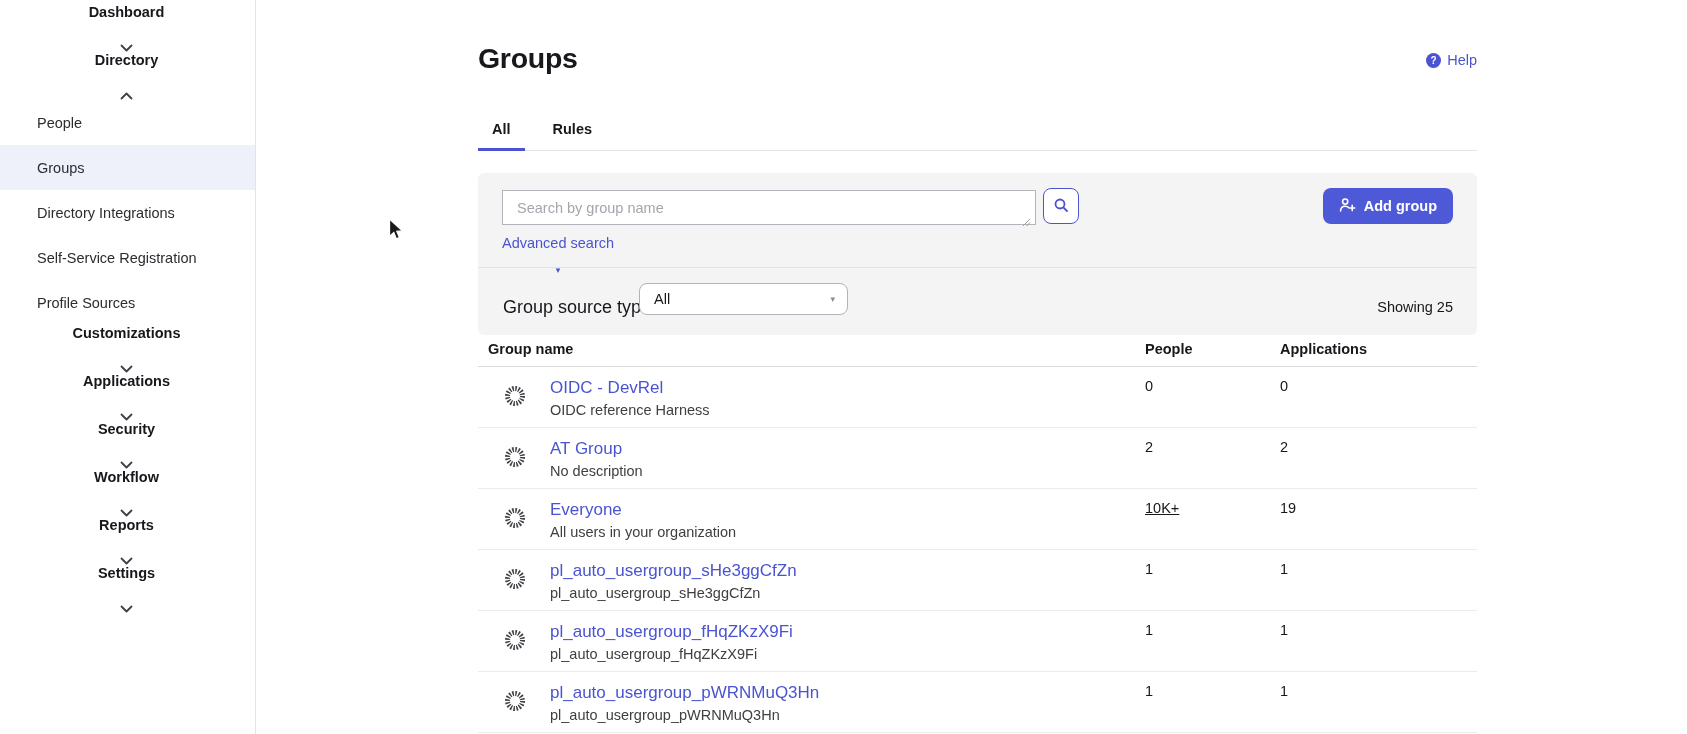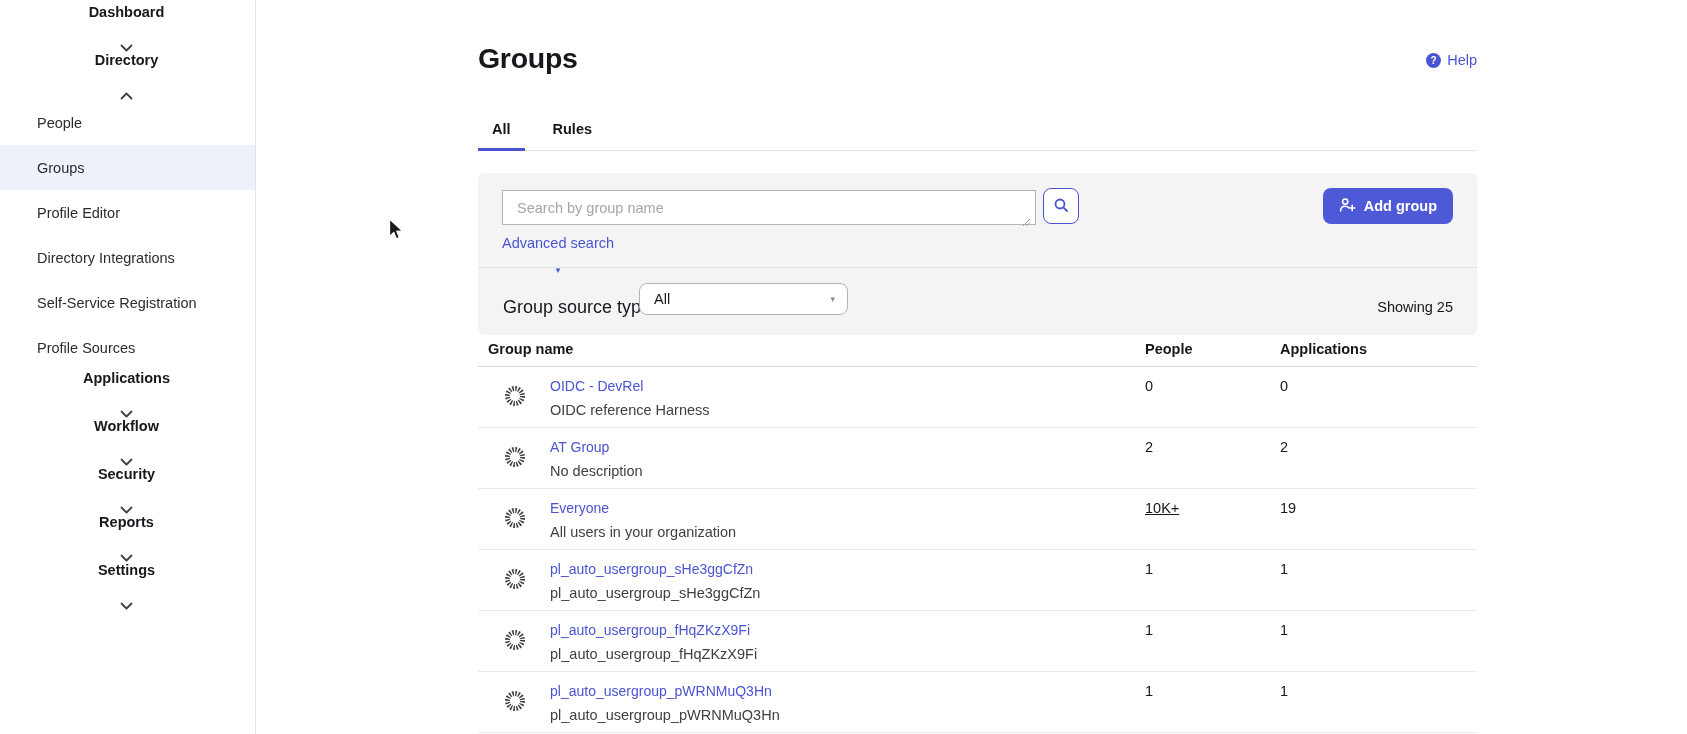--- a/index.html
+++ b/index.html
@@ -67,21 +67,21 @@
 
   
   .thead { position:absolute; left:0; top:335px; width:999px; height:32px;
     border-bottom:1px solid #d8d8dd; font-size:14.5px; font-weight:600; color:#17171c; }
   .th { position:absolute; top:6px; }
   .th.c-name { left:10px; } .th.c-people { left:667px; } .th.c-apps { left:802px; }
 
   .tbody { position:absolute; left:0; top:367px; width:999px; }
   .trow { position:relative; width:999px; height:61px; border-bottom:1px solid #ebebee; }
   .g-icon { position:absolute; left:26px; top:18px; }
-  .g-name { position:absolute; left:72px; top:11px; font-size:14px; color:#4a54d1;
+  .g-name { position:absolute; left:72px; top:11px; font-size:17px; color:#4a54d1;
     text-decoration:none; cursor:pointer; }
   .g-desc { position:absolute; left:72px; top:35px; font-size:14.5px; color:#404040; }
   .g-people, .g-apps { position:absolute; top:11px; font-size:14.5px; color:#17171c; }
   .g-people { left:667px; } .g-apps { left:802px; }
   .underlined { text-decoration:underline; cursor:pointer; }
 
   .cursor { position:absolute; left:388px; top:218px; pointer-events:none; z-index:50; }
 </style>
 </head>
 <body>
@@ -103,49 +103,54 @@
         </svg>
     </span>
   </div>
   <div class="nav-item sub">
     <span>People</span>
   </div>
   <div class="nav-item sub active">
     <span>Groups</span>
   </div>
   <div class="nav-item sub">
-    <span>Profile Editor</span>
-  </div>
-  <div class="nav-item sub">
     <span>Directory Integrations</span>
   </div>
   <div class="nav-item sub">
     <span>Self-Service Registration</span>
   </div>
   <div class="nav-item sub">
     <span>Profile Sources</span>
   </div>
   <div class="nav-item top">
+    <span>Customizations</span>
+    <span class="chev">
+      <svg width="13" height="8" viewBox="0 0 13 8" fill="none" stroke="#3f3f46" stroke-width="1.8" stroke-linecap="round" stroke-linejoin="round">
+          <path d="M1.5 1.5 L6.5 6.5 L11.5 1.5"></path>
+        </svg>
+    </span>
+  </div>
+  <div class="nav-item top">
     <span>Applications</span>
     <span class="chev">
       <svg width="13" height="8" viewBox="0 0 13 8" fill="none" stroke="#3f3f46" stroke-width="1.8" stroke-linecap="round" stroke-linejoin="round">
           <path d="M1.5 1.5 L6.5 6.5 L11.5 1.5"></path>
         </svg>
     </span>
   </div>
   <div class="nav-item top">
+    <span>Security</span>
+    <span class="chev">
+      <svg width="13" height="8" viewBox="0 0 13 8" fill="none" stroke="#3f3f46" stroke-width="1.8" stroke-linecap="round" stroke-linejoin="round">
+          <path d="M1.5 1.5 L6.5 6.5 L11.5 1.5"></path>
+        </svg>
+    </span>
+  </div>
+  <div class="nav-item top">
     <span>Workflow</span>
-    <span class="chev">
-      <svg width="13" height="8" viewBox="0 0 13 8" fill="none" stroke="#3f3f46" stroke-width="1.8" stroke-linecap="round" stroke-linejoin="round">
-          <path d="M1.5 1.5 L6.5 6.5 L11.5 1.5"></path>
-        </svg>
-    </span>
-  </div>
-  <div class="nav-item top">
-    <span>Security</span>
     <span class="chev">
       <svg width="13" height="8" viewBox="0 0 13 8" fill="none" stroke="#3f3f46" stroke-width="1.8" stroke-linecap="round" stroke-linejoin="round">
           <path d="M1.5 1.5 L6.5 6.5 L11.5 1.5"></path>
         </svg>
     </span>
   </div>
   <div class="nav-item top">
     <span>Reports</span>
     <span class="chev">
       <svg width="13" height="8" viewBox="0 0 13 8" fill="none" stroke="#3f3f46" stroke-width="1.8" stroke-linecap="round" stroke-linejoin="round">

